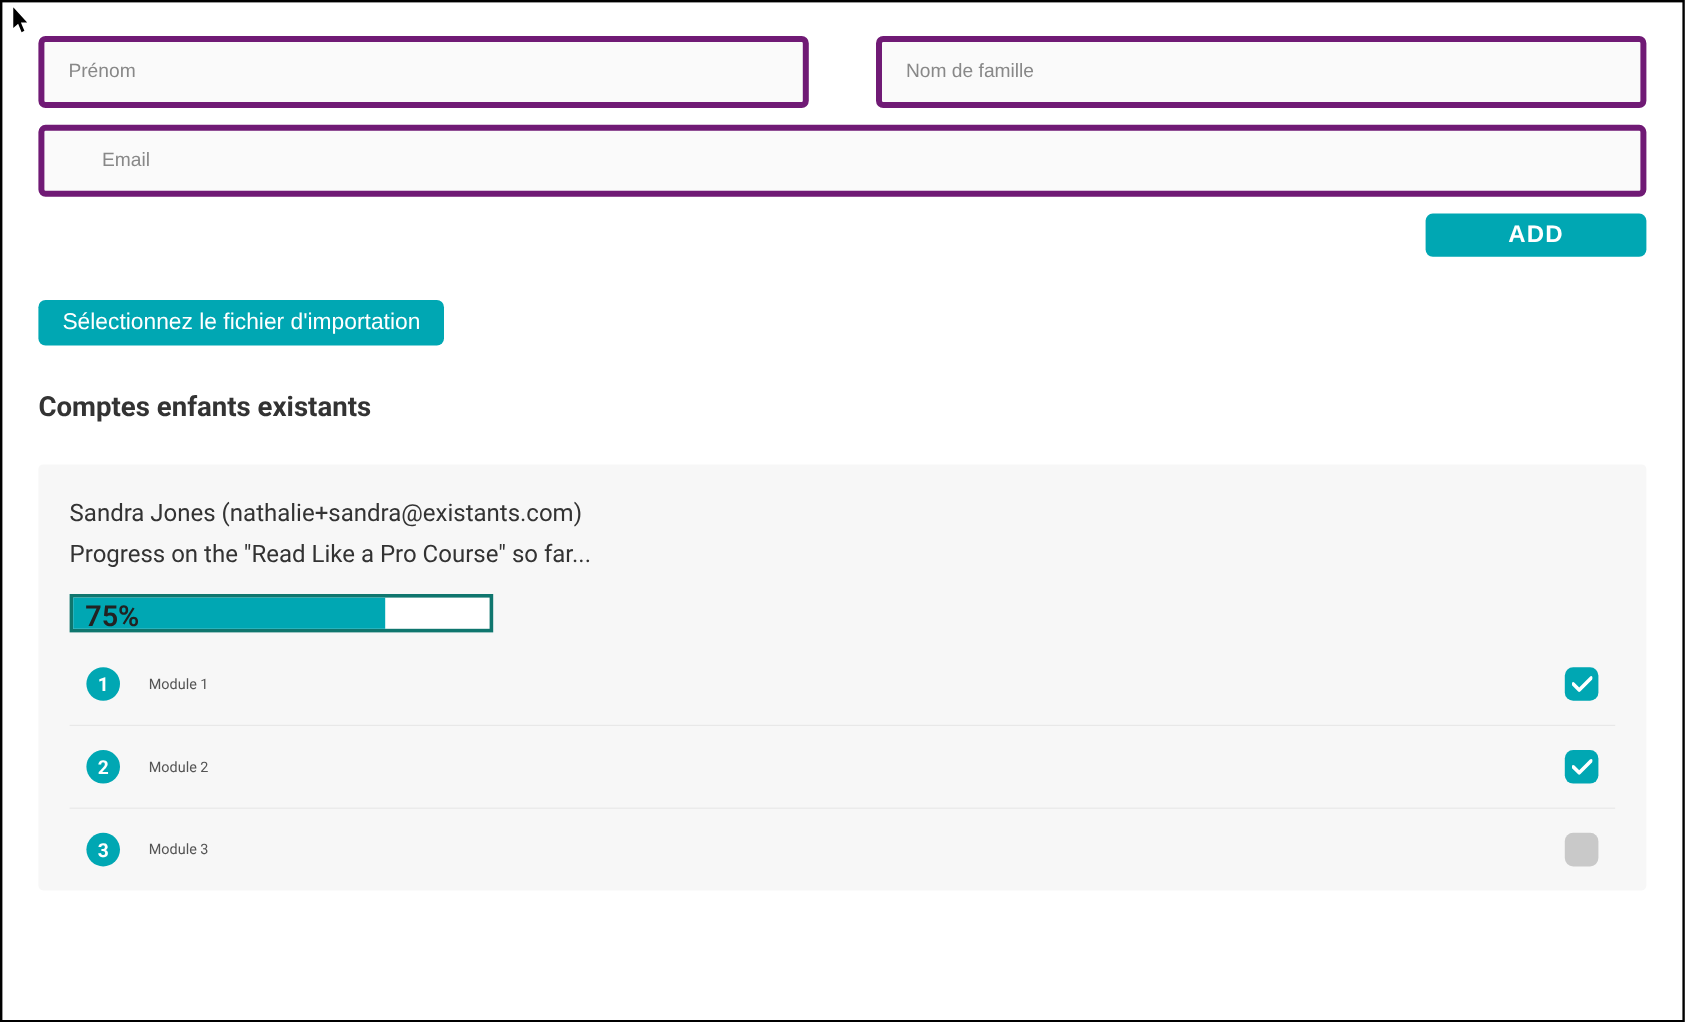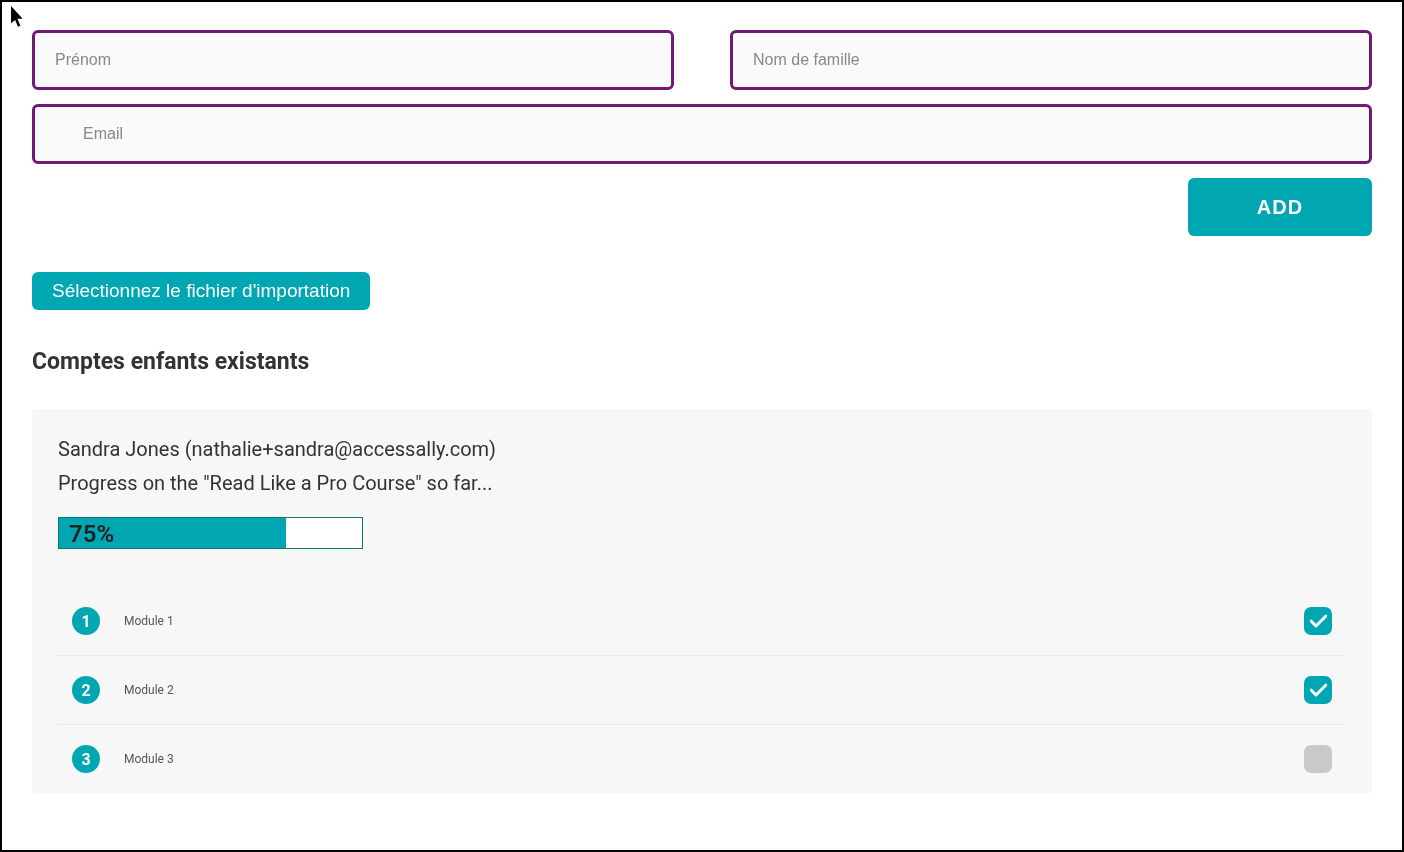--- a/index.html
+++ b/index.html
@@ -41,40 +41,40 @@
     .form-row .input-field {
       flex: 1;
     }
     .input-field {
       width: 100%;
       height: 60px;
       padding: 0 20px;
       font-size: 16px;
       color: #555;
       background: #fafafa;
-      border: 3px solid #701a75;
+      border: 5px solid #701a75;
       border-radius: 6px;
       outline: none;
     }
     .input-field::placeholder {
       color: #888;
     }
     .full-width {
       width: 100%;
       margin-bottom: 14px;
       padding-left: 48px;
     }
     .add-row {
       display: flex;
       justify-content: flex-end;
       margin-bottom: 36px;
     }
     .add-button {
       width: 184px;
-      height: 58px;
+      height: 36px;
       background: #00a7b3;
       color: #fff;
       font-size: 20px;
       font-weight: 700;
       letter-spacing: 1px;
       border: none;
       border-radius: 6px;
       cursor: pointer;
     }
     .section-heading {
@@ -109,26 +109,26 @@
       font-size: 20px;
       color: #333;
       margin-bottom: 10px;
     }
     .progress-text {
       font-size: 20px;
       color: #333;
       margin-bottom: 22px;
     }
     .progress-bar-wrapper {
-      width: 305px;
+      width: 353px;
       height: 32px;
-      border: 1px solid #0f766e;
+      border: 3px solid #0f766e;
       background: #fff;
       position: relative;
-      margin-bottom: 38px;
+      margin-bottom: 9px;
     }
     .progress-bar-fill {
       height: 100%;
       background: #00a7b3;
     }
     .progress-bar-label {
       position: absolute;
       top: 0;
       left: 10px;
       line-height: 32px;
@@ -209,21 +209,21 @@
   <div class="add-row">
     <button class="add-button">ADD</button>
   </div>
 
 
   <button class="import-button">Sélectionnez le fichier d'importation</button>
 
   <div class="existing-heading">Comptes enfants existants</div>
 
   <div class="account-card">
-    <div class="account-name">Sandra Jones (nathalie+sandra@accessally.com)</div>
+    <div class="account-name">Sandra Jones (nathalie+sandra@existants.com)</div>
     <div class="progress-text">Progress on the "Read Like a Pro Course" so far...</div>
 
     <div class="progress-bar-wrapper">
       <div class="progress-bar-fill" id="progress-fill" style="width: 75%;"></div>
       <div class="progress-bar-label">75%</div>
     </div>
 
     <div class="module-list" id="module-list">
         <div class="module-row">
           <div class="module-left">

